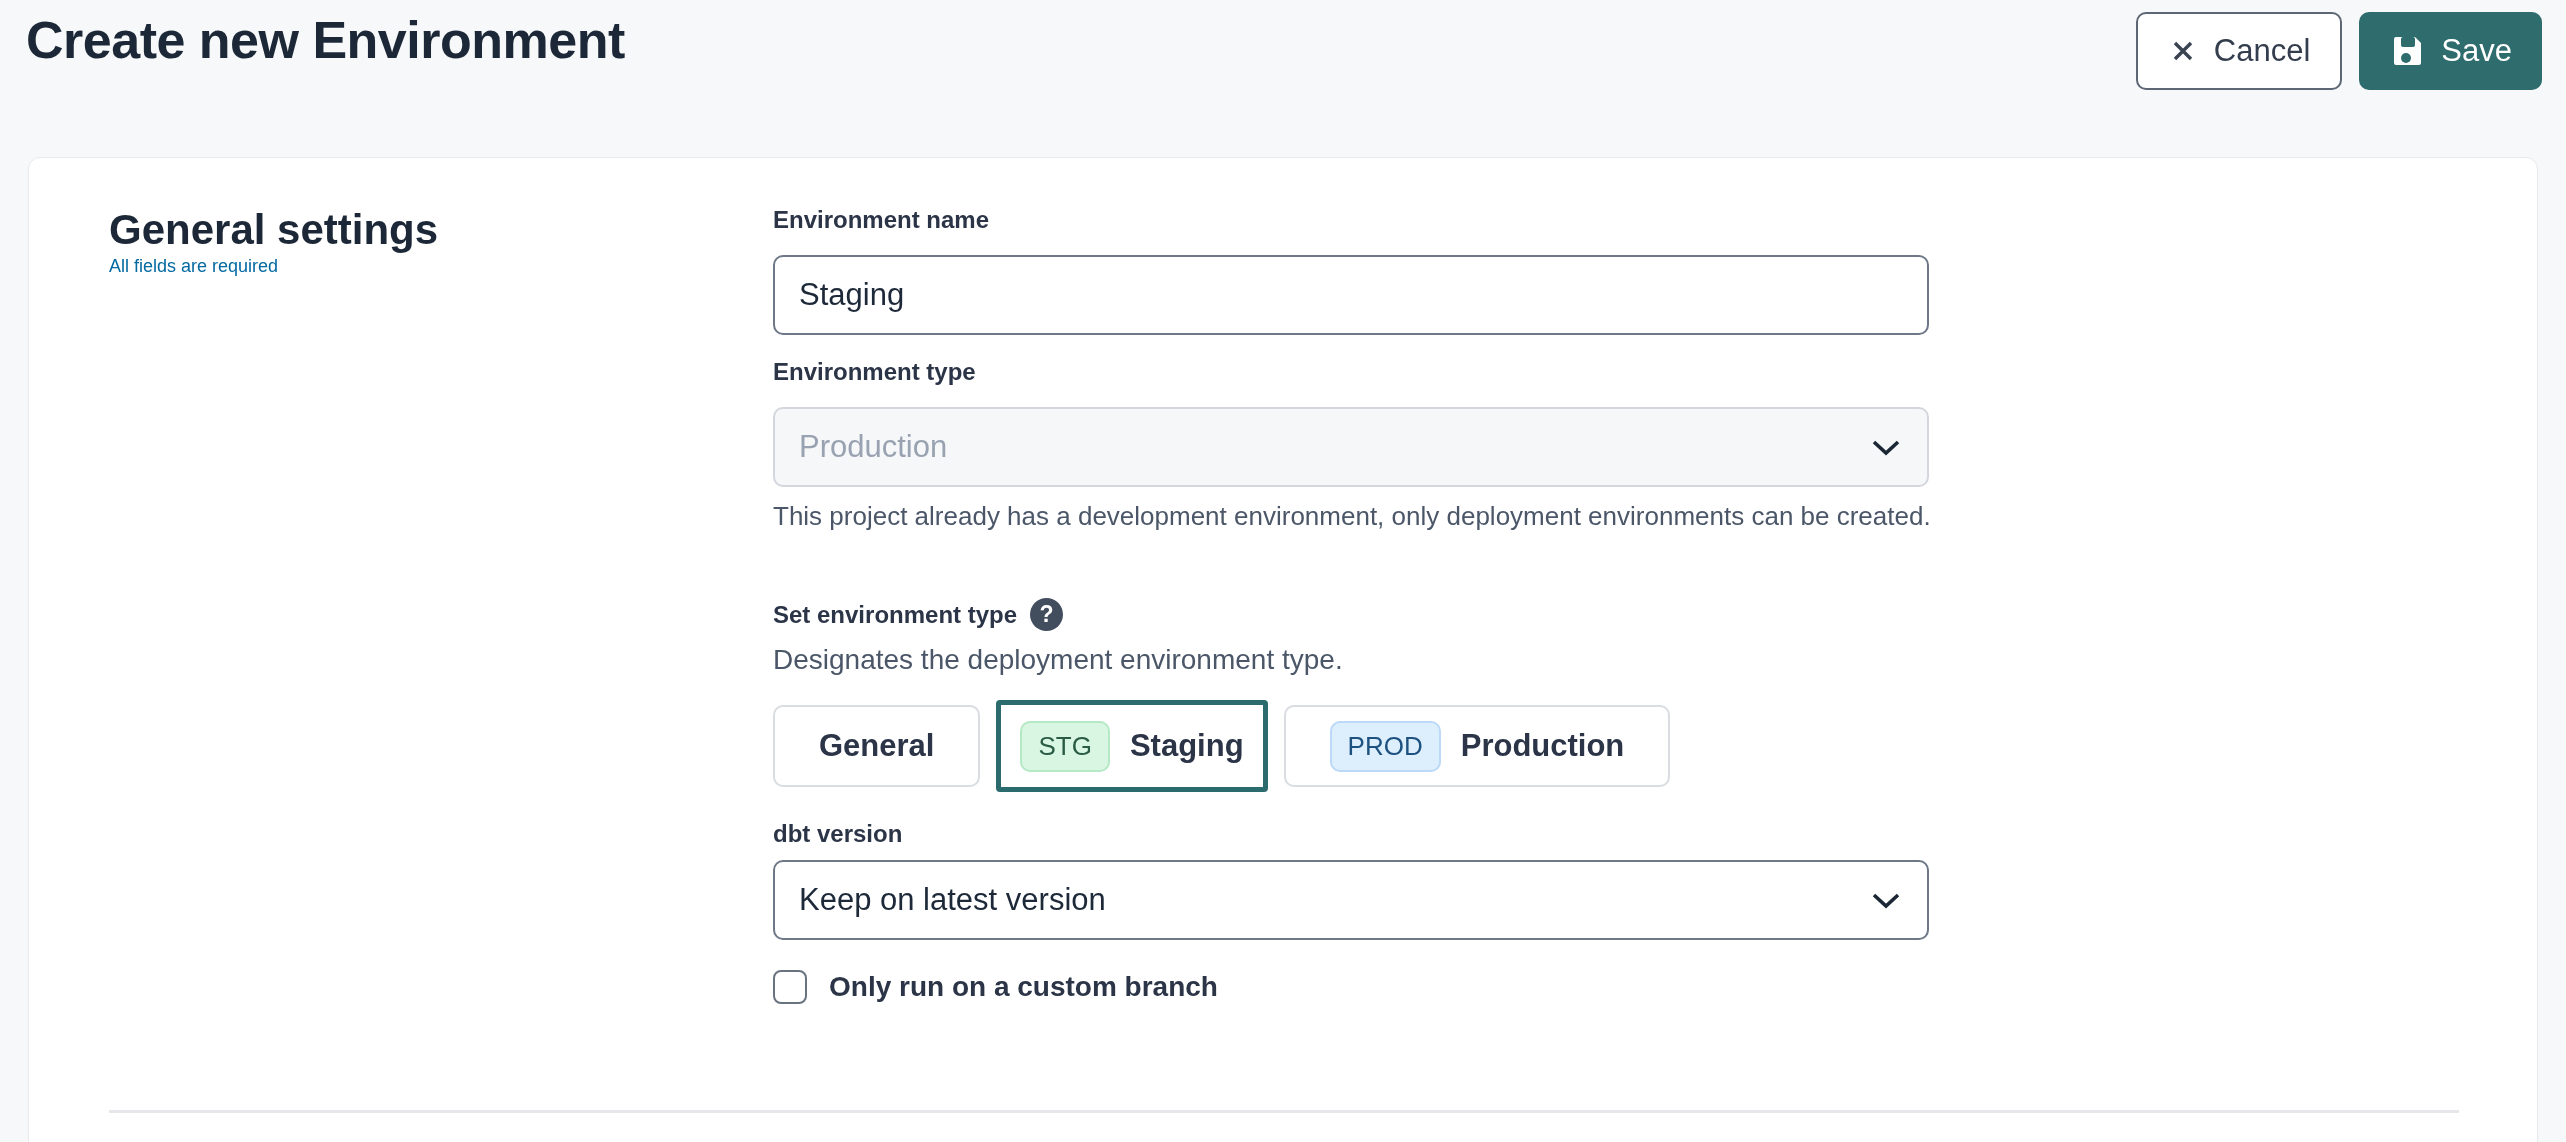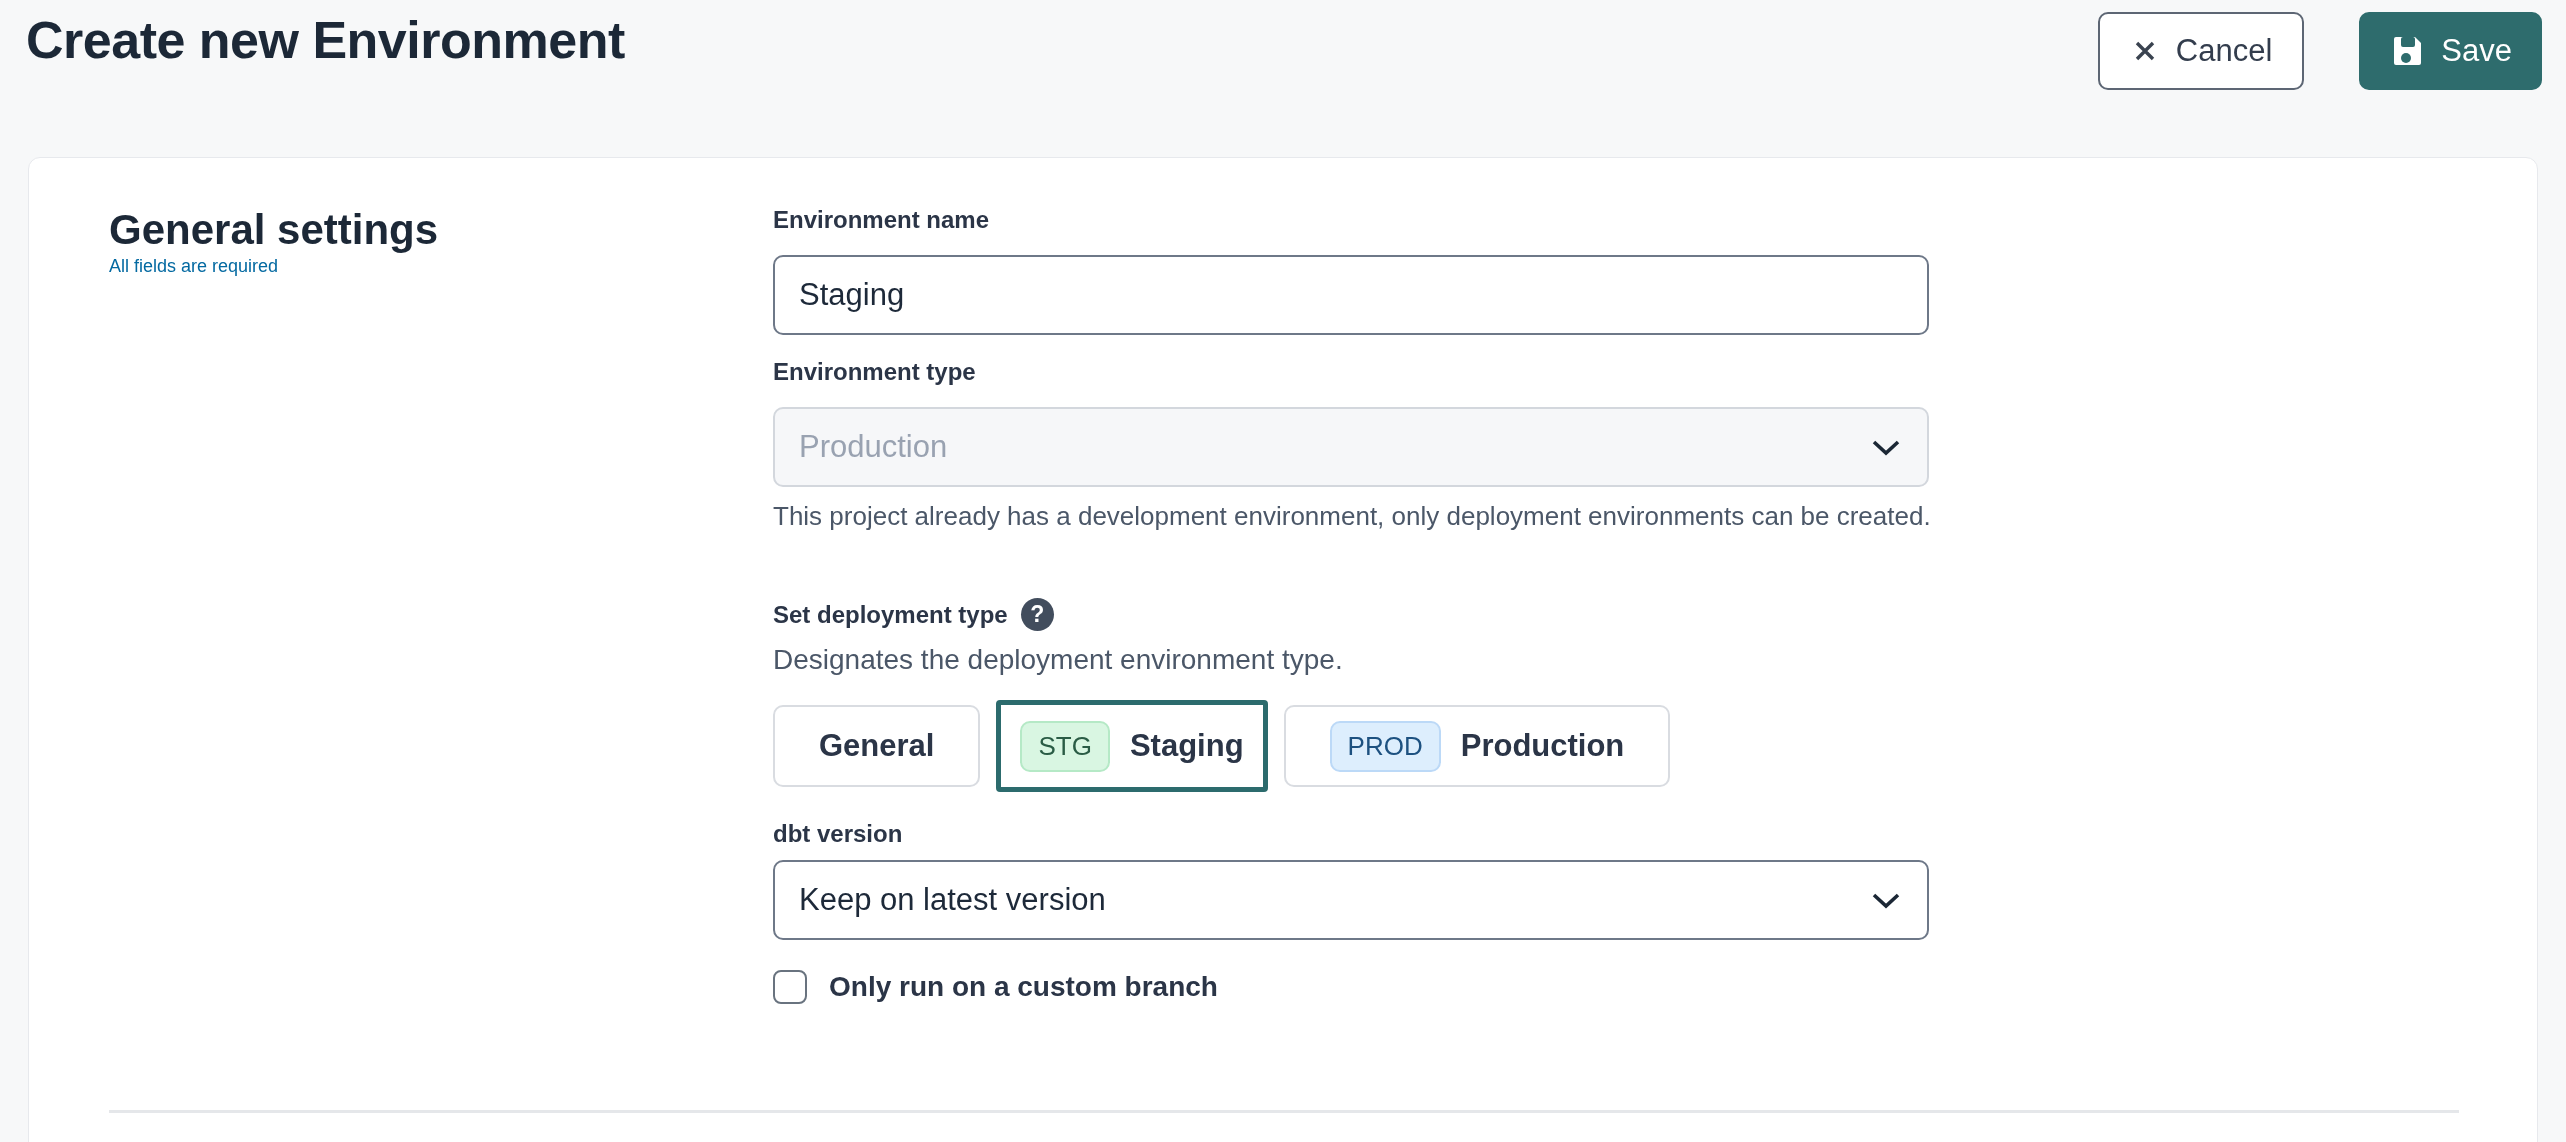--- a/index.html
+++ b/index.html
@@ -16,21 +16,21 @@
     position:absolute; left:26px; top:10px;
     font-size:52px; font-weight:700; letter-spacing:-0.5px; color:#1c2837;
   }
   .header-actions {
     position:absolute; top:12px; right:24px;
     display:flex; gap:17px; height:78px;
   }
   .btn {
     display:inline-flex; align-items:center; justify-content:center;
     gap:16px; height:78px; border-radius:10px;
-    font-size:31px; cursor:pointer; font-family:inherit;margin-left:38px;
+    font-size:31px; cursor:pointer; font-family:inherit;
   }
   .btn-cancel {
     background:#ffffff; border:2px solid #5d6674; color:#333d4d; padding:0 30px;
   }
   .btn-save {
     background:#2e6c6d; border:2px solid #2e6c6d; color:#ffffff; padding:0 28px;
   }
 
   
   .card {
@@ -158,21 +158,21 @@
       <span>Production</span>
       <span class="chevron">
         <svg width="30" height="18" viewBox="0 0 30 18">
           <path d="M3 3 L15 14 L27 3" stroke="#1b2735" stroke-width="3.6" fill="none"></path>
         </svg>
       </span>
     </div>
     <p class="help-text" style="top:340px; left:0;">This project already has a development environment, only deployment environments can be created.</p>
 
     <div class="label-row" style="top:440px; left:0;">
-      <span class="field-label" style="position:static;">Set deployment type</span>
+      <span class="field-label" style="position:static;">Set environment type</span>
       <span class="q-icon">?</span>
     </div>
     <p class="desc-text" style="top:486px; left:0;text-align:center;">Designates the deployment environment type.</p>
 
     <div class="segment-row" style="top:542px; left:0;">
       <button class="segment">
         <span>General</span>
       </button>
       <button class="segment selected">
         <span class="badge badge-stg">STG</span>

